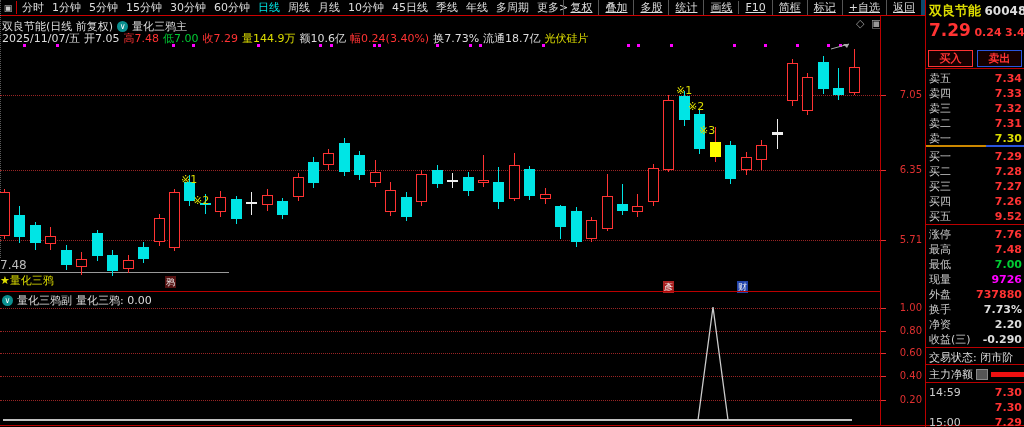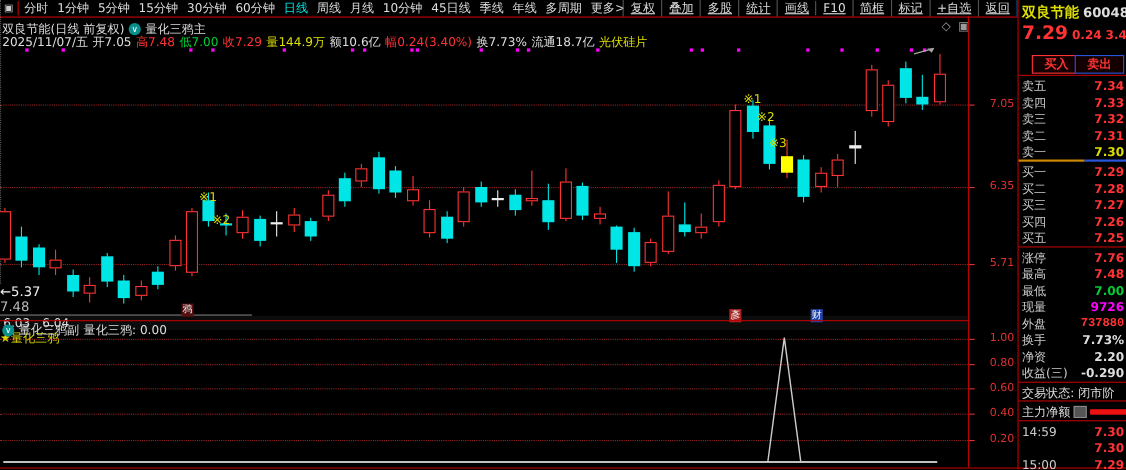--- a/index.html
+++ b/index.html
@@ -7,21 +7,21 @@
        font-family:"DejaVu Sans","Liberation Sans",sans-serif;font-size:11px;color:#ddd;}
   .abs{position:absolute;}
   
   #menubar{left:0;top:0;width:925px;height:15px;display:flex;align-items:center;border-bottom:1px solid #c00;}
   #winicon{width:13px;height:13px;border-right:1px solid #c00;display:flex;align-items:center;justify-content:center;color:#ccc;font-size:9px;flex:0 0 16px;}
   #tabs{display:flex;gap:8px;padding-left:5px;white-space:nowrap;}
   .tab{color:#ddd;cursor:default;}
   .tab.active{color:#00e5e5;}
   #menu-right{position:absolute;right:99px;top:0;height:15px;display:flex;align-items:center;text-decoration:underline;}
   .mbtn{padding:0 6px;border-left:1px solid #555;color:#ddd;white-space:nowrap;}
-  .mbtn:last-child{border-right:1px solid #0c4a6e;}
+  .mbtn:last-child{border-right:4px solid #0c4a6e;}
   
   #titlerow{left:2px;top:20px;height:13px;display:flex;align-items:center;gap:4px;white-space:nowrap;}
   .circ{display:inline-flex;width:11px;height:11px;border-radius:50%;background:#0a8f8f;color:#fff;
         font-size:8px;align-items:center;justify-content:center;line-height:1;}
   
   #infobar{left:2px;top:31px;height:13px;white-space:nowrap;}
   #infobar span{margin-right:4px;text-align:right;}
   
   .gridline{position:absolute;border-top:1px dotted rgba(255,60,60,.6);height:0;}
   .vline-red{position:absolute;width:0;border-left:1px solid #b00;}
@@ -33,21 +33,21 @@
   .axis-label{position:absolute;color:#e03030;font-size:10px;line-height:10px;width:36px;text-align:right;}
   .tickdash{position:absolute;width:5px;border-top:1px solid #e03030;}
   .stamp{position:absolute;width:11px;height:12px;font-size:9px;line-height:12px;text-align:center;color:#eee;}
   
   #sidebar{left:926px;top:0;width:98px;height:427px;}
   .sb-row{position:absolute;left:3px;width:93px;height:14px;display:flex;justify-content:space-between;align-items:center;white-space:nowrap;}
   .sb-label{color:#ccc;}
   .sb-val{font-weight:bold;}
   .btn{position:absolute;top:50px;width:43px;height:15px;display:flex;align-items:center;justify-content:center;
        color:#ff3333;font-weight:bold;background:#140000;}
-  #buybtn{left:12px;border:1px solid #ff3333;}
+  #buybtn{left:2px;border:1px solid #ff3333;}
   #sellbtn{left:51px;border:1px solid #2a55dd;}
   .sb-div{position:absolute;left:0;width:98px;border-top:1px solid #b00;}
 </style>
 </head>
 <body>
 
 <div id="app">
 
   <div id="menubar" class="abs">
     <div id="winicon">▣</div>
@@ -233,24 +233,22 @@
       <div class="dot" style="left: 733px; top: 44px; background: rgb(255, 0, 255);"></div>
       <div class="dot" style="left: 764px; top: 44px; background: rgb(255, 0, 255);"></div>
       <div class="dot" style="left: 796px; top: 44px; background: rgb(255, 0, 255);"></div>
       <div class="dot" style="left: 827px; top: 44px; background: rgb(255, 0, 255);"></div>
       <div class="dot" style="left: 839px; top: 44px; background: rgb(255, 0, 255);"></div>
       <div class="marker" style="left: 181px; top: 174px;">※1</div>
       <div class="marker" style="left: 193px; top: 195px;">※2</div>
       <div class="marker" style="left: 676px; top: 85px;">※1</div>
       <div class="marker" style="left: 688px; top: 101px;">※2</div>
       <div class="marker" style="left: 699px; top: 125px;">※3</div>
-      <div style="left: 46px; top: 269px; color: rgb(238, 238, 238); font-size: 12px; white-space: nowrap;">←5.37</div>
       <div style="left: 804px; top: 41px; color: rgb(187, 187, 187); font-size: 12px; white-space: nowrap;">7.48</div>
       <div style="left: 651px; top: 205px; width: 229px; height: 0px; border-top: 1px solid rgb(153, 153, 153);"></div>
-      <div style="left: 653px; top: 207px; background: rgb(12, 12, 12); color: rgb(221, 221, 221); font-size: 11px; padding: 0px 3px; white-space: nowrap;">6.03 - 6.04</div>
       <div style="left: 712px; top: 166px; color: rgb(221, 221, 0); font-size: 11px; white-space: nowrap; z-index: 3;">★量化三鸦</div>
       <div class="stamp" style="left: 165px; top: 276px; background: rgb(85, 17, 17);">鸦</div>
       <div class="stamp" style="left: 663px; top: 281px; background: rgb(170, 34, 34);">彥</div>
       <div class="stamp" style="left: 737px; top: 281px; background: rgb(34, 68, 170);">财</div>
     </div>
 
   <div class="vline-red" style="left:880px;top:15px;height:410px;"></div>
   <div class="vline-red" style="left:925px;top:0;height:427px;"></div>
   <div class="hline-red" style="left:0;top:291px;width:880px;"></div>
   <div class="hline-red" style="left:0;top:425px;width:1024px;"></div>
@@ -337,21 +335,21 @@
         <div class="sb-row" style="top: 179px;">
           <span class="sb-label">买三</span>
           <span class="sb-val" style="color: rgb(255, 51, 51);">7.27</span>
         </div>
         <div class="sb-row" style="top: 194px;">
           <span class="sb-label">买四</span>
           <span class="sb-val" style="color: rgb(255, 51, 51);">7.26</span>
         </div>
         <div class="sb-row" style="top: 209px;">
           <span class="sb-label">买五</span>
-          <span class="sb-val" style="color: rgb(255, 51, 51);">7.25</span>
+          <span class="sb-val" style="color: rgb(255, 51, 51);">9.52</span>
         </div>
       </div>
     <div class="sb-div" style="top:224px;"></div>
     <div id="statrows">
         <div class="sb-row" style="top: 227px;">
           <span class="sb-label">涨停</span>
           <span class="sb-val" style="color: rgb(255, 51, 51);">7.76</span>
         </div>
         <div class="sb-row" style="top: 242px;">
           <span class="sb-label">最高</span>
@@ -360,21 +358,21 @@
         <div class="sb-row" style="top: 257px;">
           <span class="sb-label">最低</span>
           <span class="sb-val" style="color: rgb(0, 204, 51);">7.00</span>
         </div>
         <div class="sb-row" style="top: 272px;">
           <span class="sb-label">现量</span>
           <span class="sb-val" style="color: rgb(255, 0, 255);">9726</span>
         </div>
         <div class="sb-row" style="top: 287px;">
           <span class="sb-label">外盘</span>
-          <span class="sb-val" style="color: rgb(255, 51, 51); font-family: Liberation Mono, monospace;">737880</span>
+          <span class="sb-val" style="color: rgb(255, 51, 51);">737880</span>
         </div>
         <div class="sb-row" style="top: 302px;">
           <span class="sb-label">换手</span>
           <span class="sb-val" style="color: rgb(221, 221, 221);">7.73%</span>
         </div>
         <div class="sb-row" style="top: 317px;">
           <span class="sb-label">净资</span>
           <span class="sb-val" style="color: rgb(221, 221, 221);">2.20</span>
         </div>
         <div class="sb-row" style="top: 332px;">

